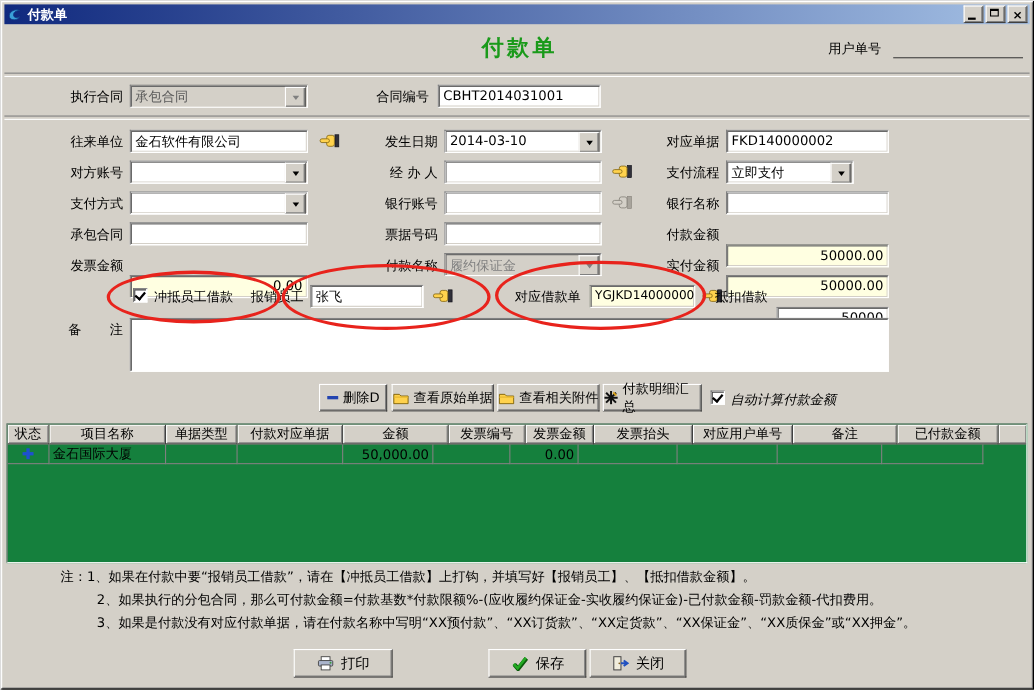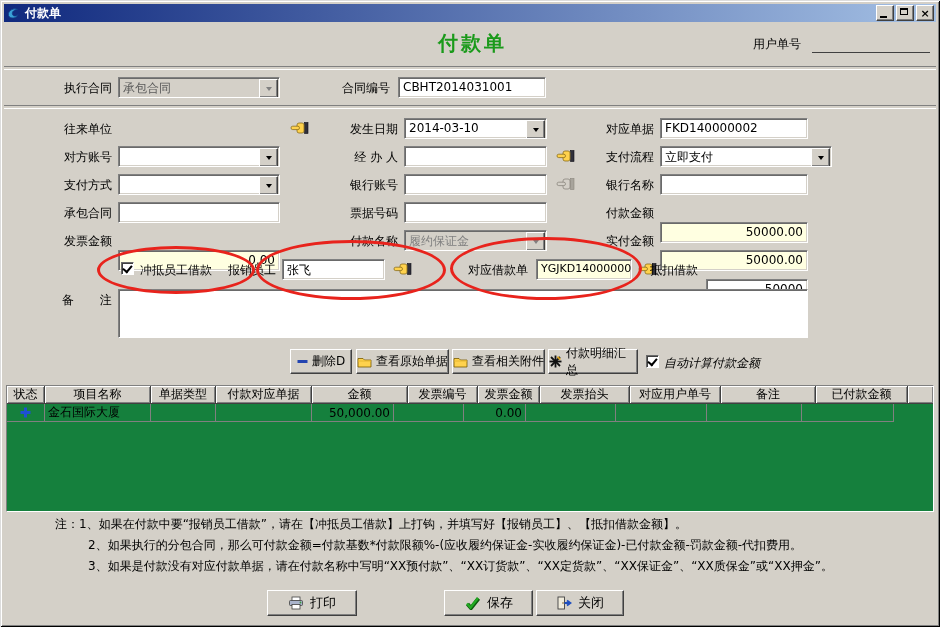--- a/index.html
+++ b/index.html
@@ -106,20 +106,21 @@
     <span>承包合同</span>
     <span class="combo-arrow disabled">
         <span class="tri"></span>
       </span>
   </div>
   <div class="lbl" style="left:328px;top:80px;width:62px;">合同编号</div>
   <div class="fld" style="left:398px;top:77px;width:148px;">CBHT2014031001</div>
   <div class="sep" style="top:105px;"></div>
 
   <div class="lbl" style="left:40px;top:121px;width:72px;">往来单位</div>
+  <div class="fld" style="left:118px;top:118px;width:162px;">金石软件有限公司</div>
   <span class="hand" style="left:290px;top:120px;">
     <svg width="20" height="16" viewBox="0 0 20 16">
         <rect x="14.5" y="2.5" width="3.5" height="11" fill="#30303a" stroke="#101018" stroke-width="0.6"></rect>
         <rect x="7" y="3" width="7" height="10" rx="2" fill="#ffd24d" stroke="#8a6d1a" stroke-width="0.8"></rect>
         <rect x="1" y="6.2" width="8.5" height="3.4" rx="1.7" fill="#ffd24d" stroke="#8a6d1a" stroke-width="0.8"></rect>
       </svg>
   </span>
   <div class="lbl" style="left:330px;top:121px;width:68px;">发生日期</div>
   <div class="fld" style="left:404px;top:118px;width:143px;">
     <span>2014-03-10</span>
@@ -140,21 +141,21 @@
   <div class="lbl" style="left:330px;top:149px;width:68px;">经 办 人</div>
   <div class="fld" style="left:404px;top:146px;width:143px;"></div>
   <span class="hand" style="left:556px;top:148px;">
     <svg width="20" height="16" viewBox="0 0 20 16">
         <rect x="14.5" y="2.5" width="3.5" height="11" fill="#30303a" stroke="#101018" stroke-width="0.6"></rect>
         <rect x="7" y="3" width="7" height="10" rx="2" fill="#ffd24d" stroke="#8a6d1a" stroke-width="0.8"></rect>
         <rect x="1" y="6.2" width="8.5" height="3.4" rx="1.7" fill="#ffd24d" stroke="#8a6d1a" stroke-width="0.8"></rect>
       </svg>
   </span>
   <div class="lbl" style="left:586px;top:149px;width:68px;">支付流程</div>
-  <div class="fld" style="left:660px;top:146px;width:172px;">
+  <div class="fld" style="left:660px;top:146px;width:116px;">
     <span>立即支付</span>
     <span class="combo-arrow">
         <span class="tri"></span>
       </span>
   </div>
 
   <div class="lbl" style="left:40px;top:177px;width:72px;">支付方式</div>
   <div class="fld" style="left:118px;top:174px;width:162px;">
     <span></span>
     <span class="combo-arrow">

